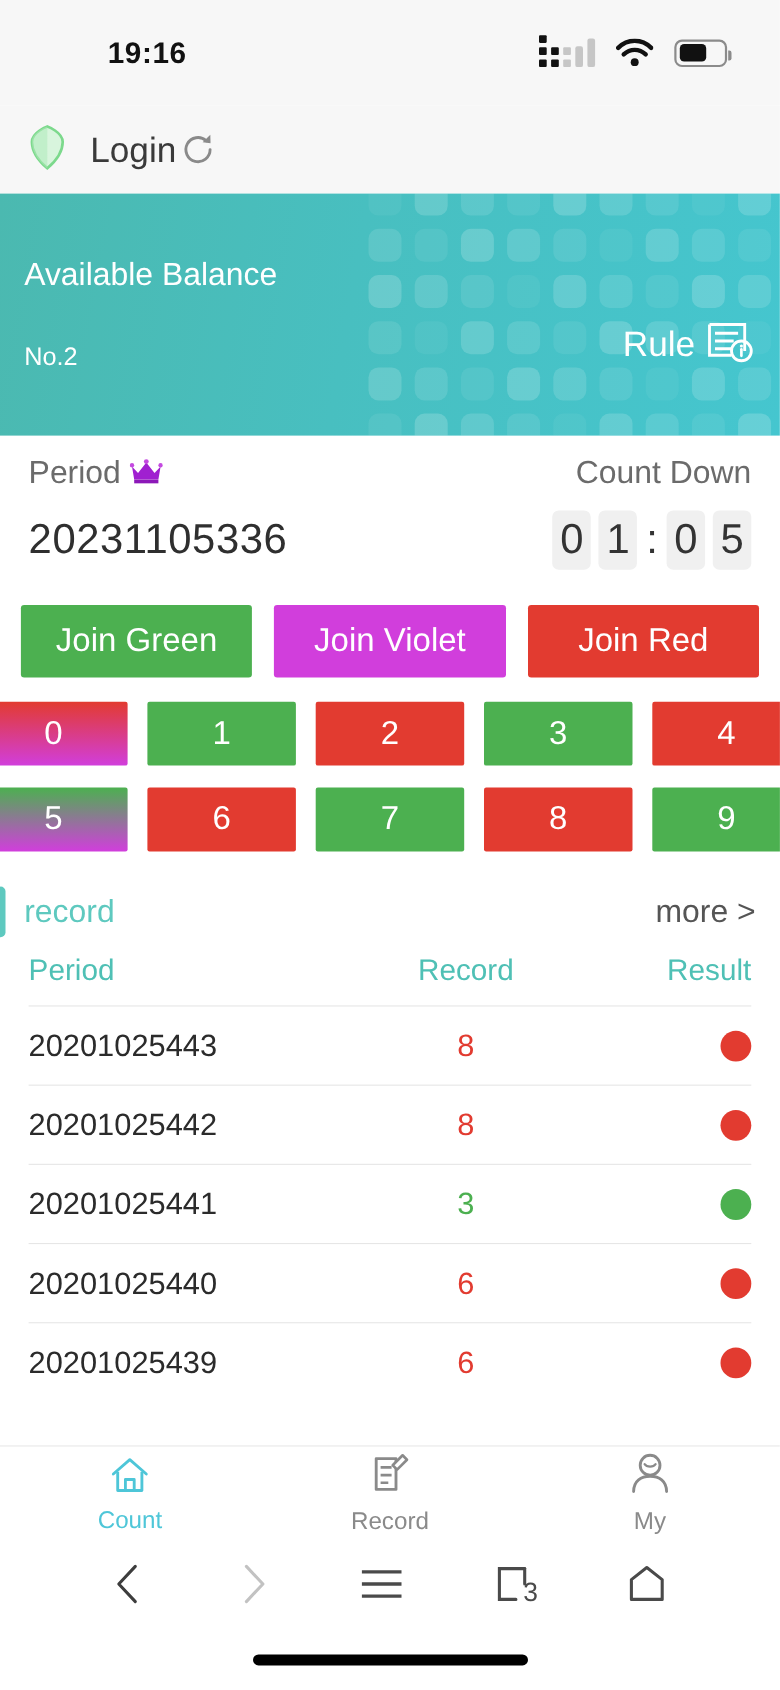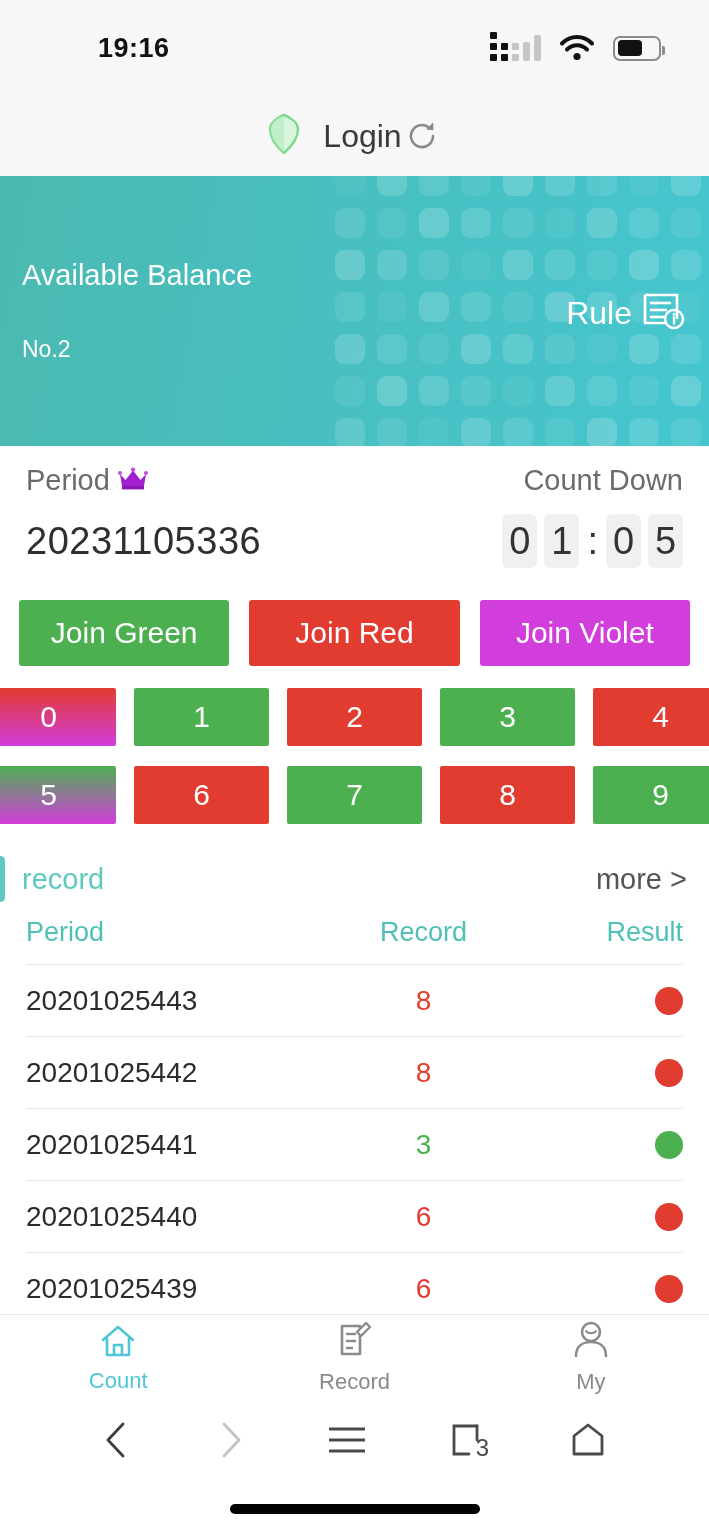--- a/index.html
+++ b/index.html
@@ -37,28 +37,28 @@
   .batt .fill { height:100%; width:62%; background:#111; border-radius:4px; }
   .batt:after {
     content:""; position:absolute; right:-6px; top:8px;
     width:3.5px; height:9px; background:#8b8b8b; border-radius:0 2px 2px 0;
   }
 
   
   .appbar {
     height:80px; background:#f7f7f7;
     display:flex; align-items:center; padding:0 26px;
-    justify-content:center;
+    justify-content:flex-start;
   }
   .appbar-left { display:flex; align-items:center; gap:22px; }
   .login-text { font-size:32px; color:#3a3a3a; }
 
   
   .balance-card {
-    position:relative; height:270px; overflow:hidden;
+    position:relative; height:220px; overflow:hidden;
     background:linear-gradient(100deg,#4bb9b0 0%,#48bfc0 45%,#45c6cf 100%);
   }
   .bg-pattern { position:absolute; inset:0; opacity:1; pointer-events:none; }
   .bg-pattern span {
     position:absolute; border-radius:9px; background:rgba(255,255,255,0.085);
   }
   .balance-inner {
     position:relative; height:100%; padding:0 22px;
     display:flex; flex-direction:column; justify-content:center;
   }
@@ -345,22 +345,22 @@
         <span class="digit">1</span>
         <span class="colon">:</span>
         <span class="digit">0</span>
         <span class="digit">5</span>
       </div>
     </div>
   </div>
 
   <div class="join-row" id="joinrow">
       <button class="join-btn" style="background: rgb(76, 176, 80);">Join Green</button>
+      <button class="join-btn" style="background: rgb(209, 62, 220);">Join Violet</button>
       <button class="join-btn" style="background: rgb(226, 59, 48);">Join Red</button>
-      <button class="join-btn" style="background: rgb(209, 62, 220);">Join Violet</button>
     </div>
 
   <div class="num-grid" id="numgrid">
       <div class="num-row">
         <button class="num-btn" style="background: linear-gradient(rgb(226, 59, 48) 0%, rgb(209, 62, 220) 100%);">0</button>
         <button class="num-btn" style="background: rgb(76, 176, 80);">1</button>
         <button class="num-btn" style="background: rgb(226, 59, 48);">2</button>
         <button class="num-btn" style="background: rgb(76, 176, 80);">3</button>
         <button class="num-btn" style="background: rgb(226, 59, 48);">4</button>
       </div>

